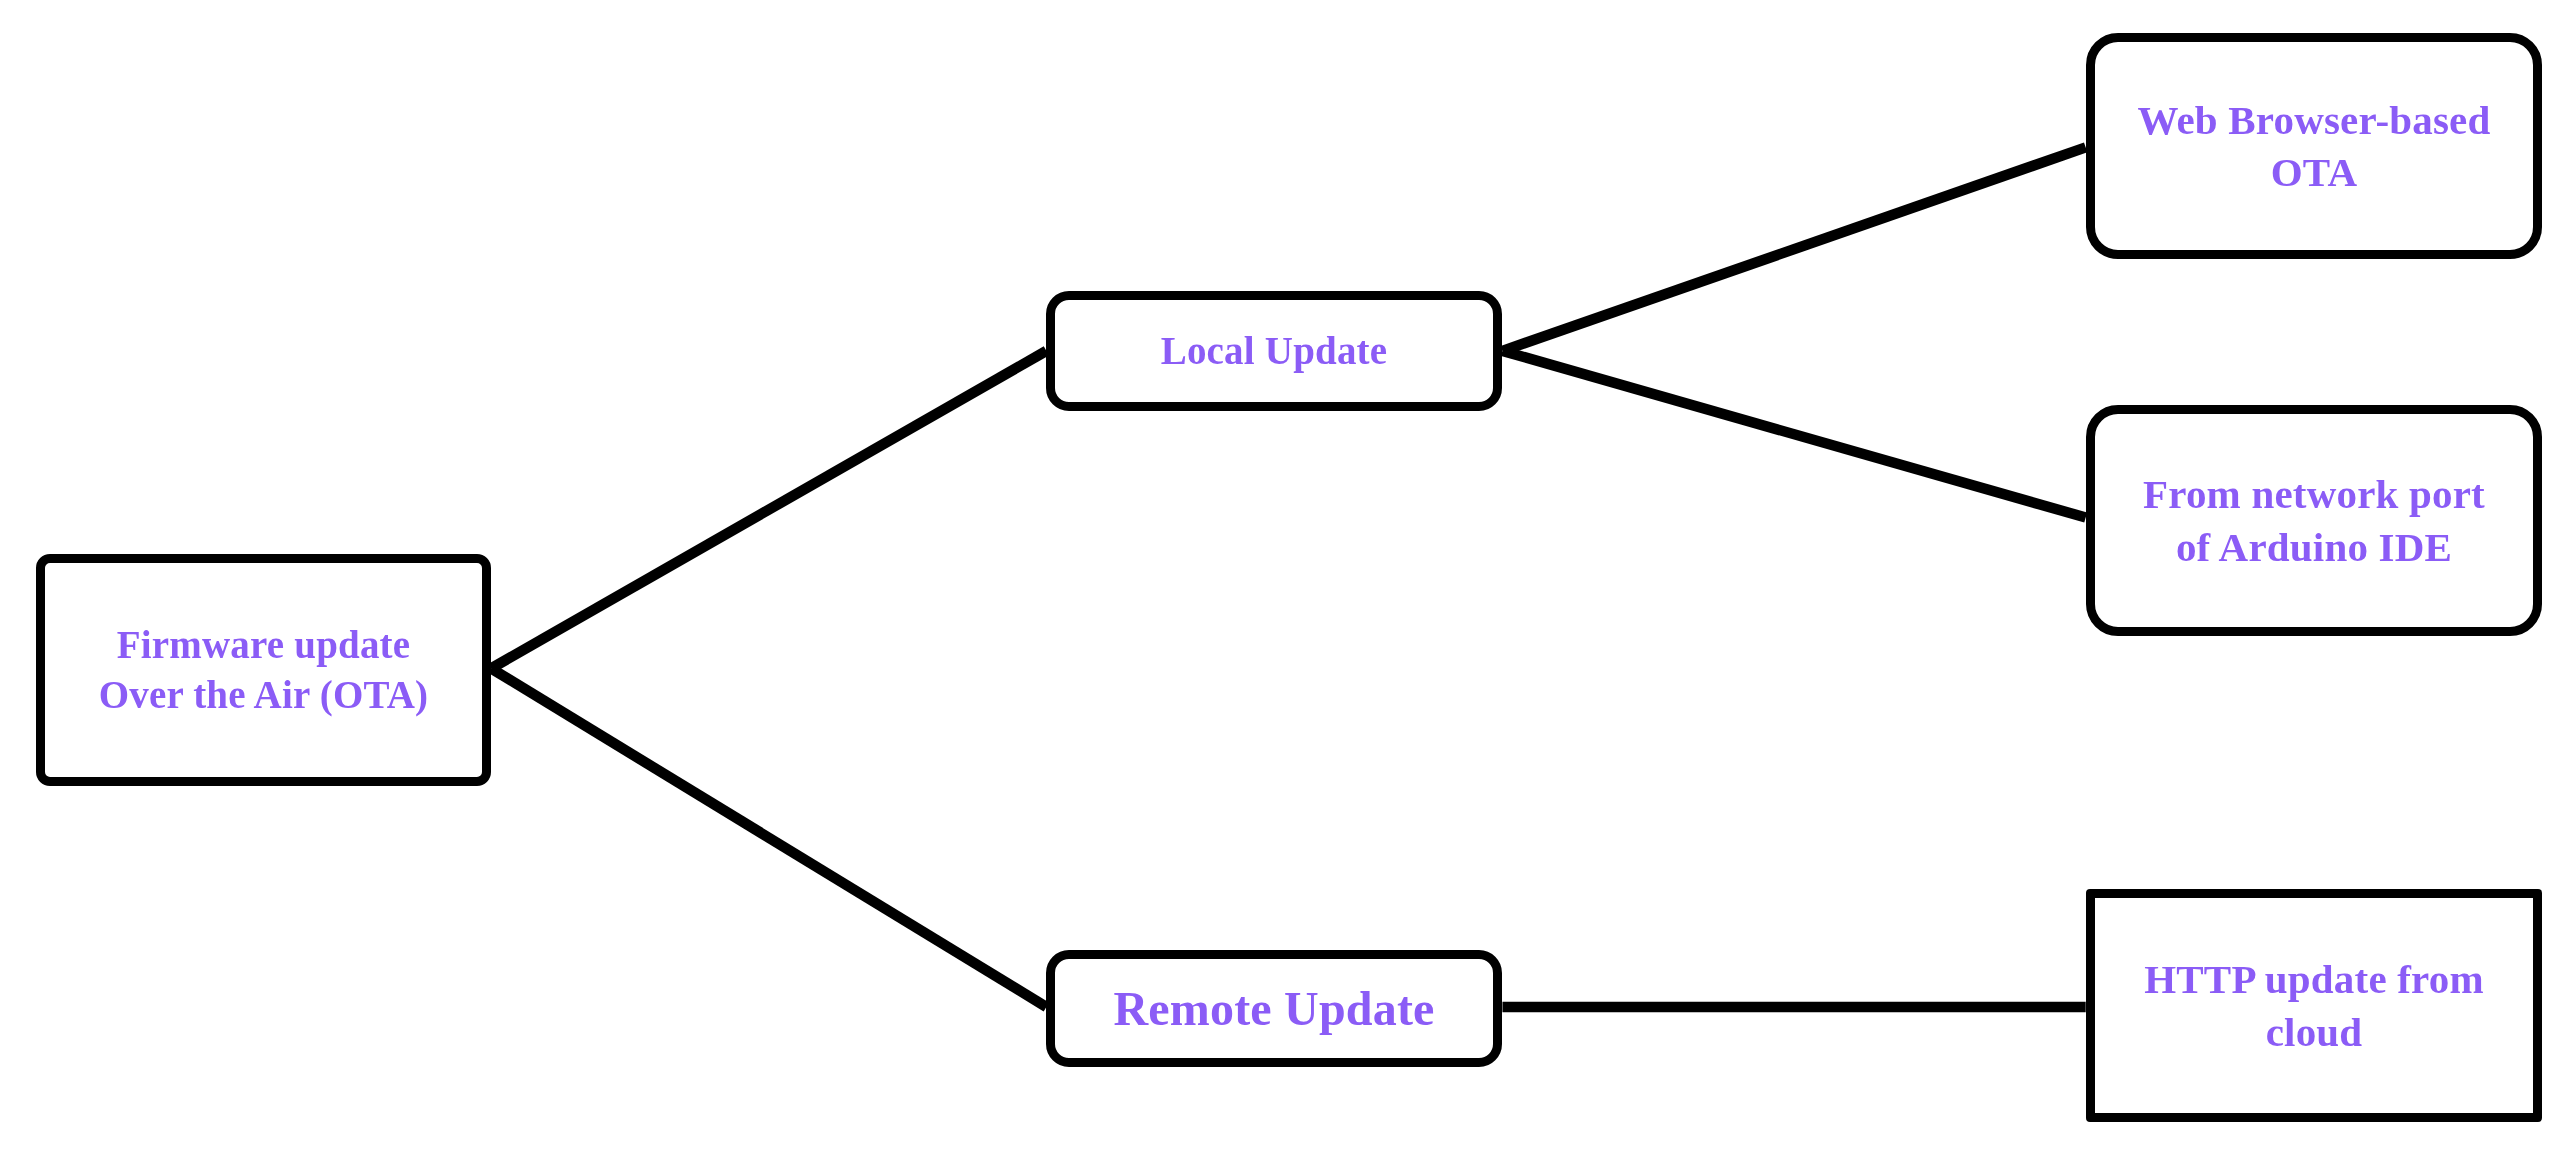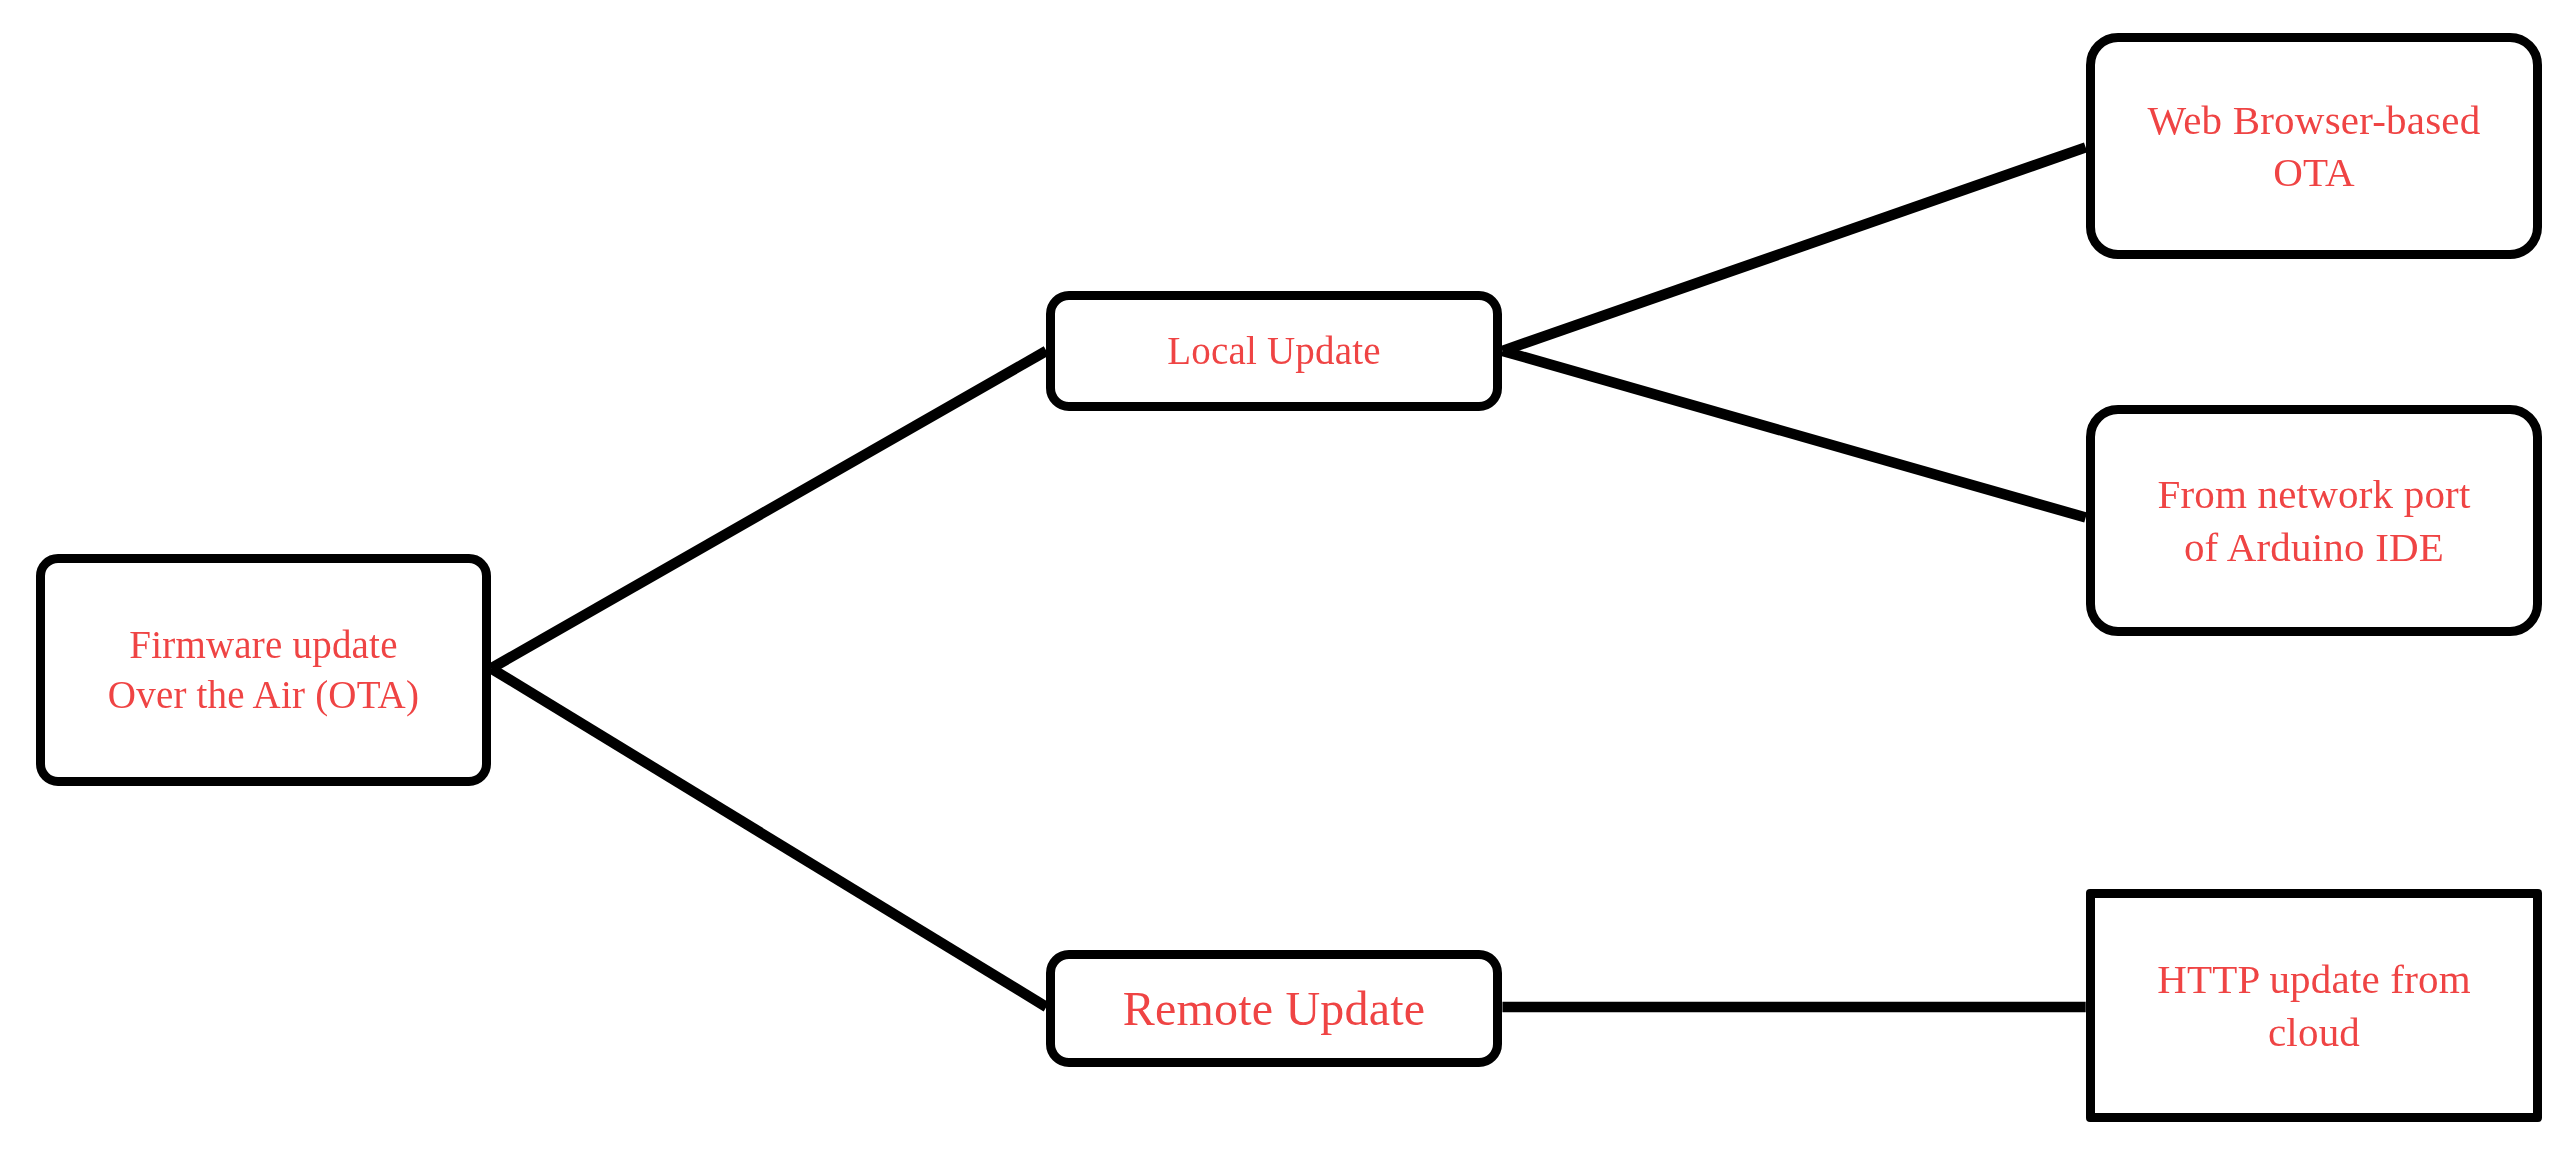--- a/index.html
+++ b/index.html
@@ -33,34 +33,34 @@
     border: 9.6px solid #000000;
     border-radius: 30px;
     display: flex;
     align-items: center;
     justify-content: center;
     text-align: center;
     z-index: 2;
   }
   .node-label {
     font-family: "Liberation Serif", "DejaVu Serif", serif;
-    font-weight: normal;
-    color: #ef4444;
+    font-weight: bold;
+    color: #8b5cf6;
     line-height: 1.28;
     letter-spacing: 0.2px;
     white-space: pre-line;
     padding: 0 12.3px;
   }
   
   #node-root {
     left: 36px;
     top: 554px;
     width: 455px;
     height: 232px;
-    border-radius: 22px;
+    border-radius: 14px;
   }
   #node-root .node-label { font-size: 39px; }
 
   
   #node-local {
     left: 1046px;
     top: 291px;
     width: 456px;
     height: 120px;
     border-radius: 23px;

